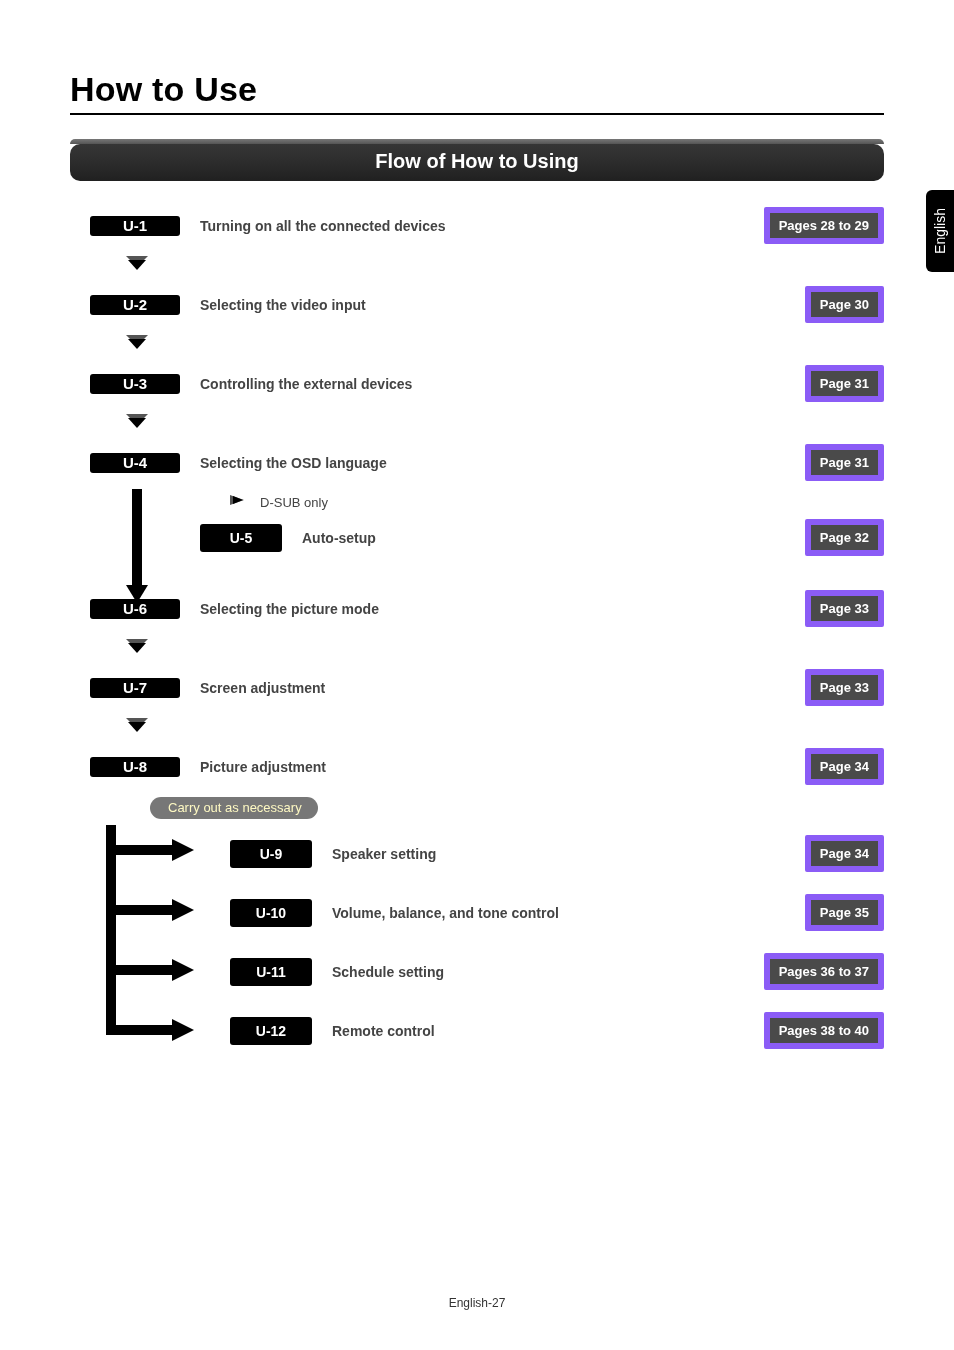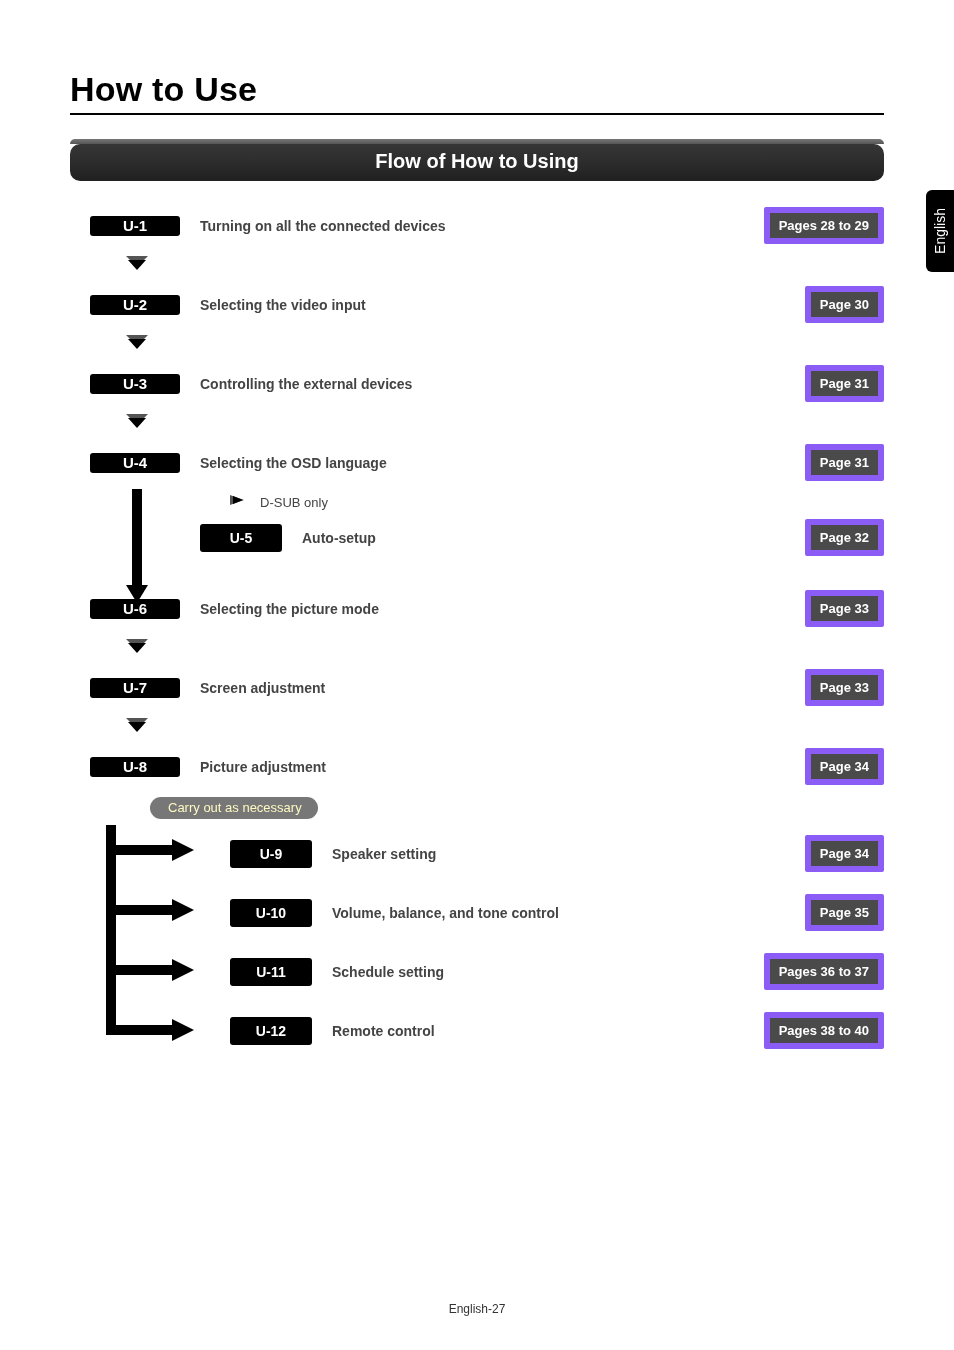--- a/index.html
+++ b/index.html
@@ -158,21 +158,21 @@
     position: absolute;
     right: -10px;
     top: 0;
     bottom: 0;
     width: 0; height:0;
   }
 
   
   .footer {
     position: absolute;
-    bottom: 34px;
+    bottom: 40px;
     left: 0; right: 0;
     text-align: center;
     font-size: 12px;
     color: #333;
   }
 
   
   .branch-block {
     position: relative;
     padding-left: 30px;

